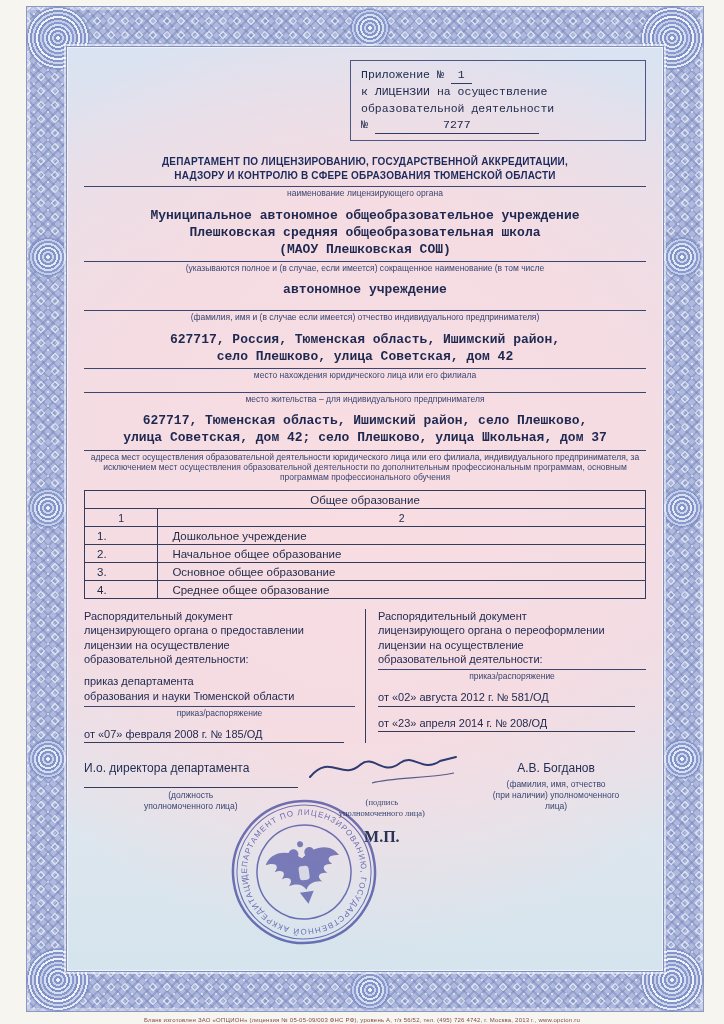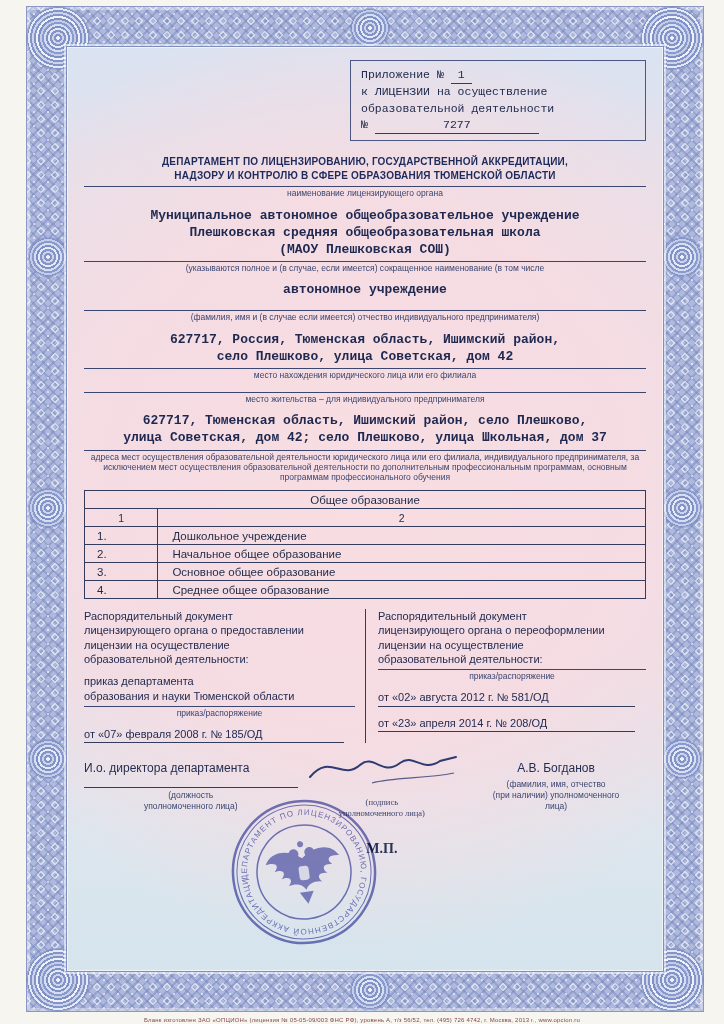--- a/index.html
+++ b/index.html
@@ -72,21 +72,21 @@
   
   .sig-row{display:flex;margin-top:18px;align-items:flex-start;}
   .sig-col{box-sizing:border-box;}
   .sig-col.pos{width:38%;}
   .sig-col.mid{width:30%;text-align:center;position:relative;font-family:Liberation Serif, serif;}
   .sig-col.name{width:32%;text-align:center;}
   .sig-line{font-size:12px;border-bottom:1px solid #333c5c;padding-bottom:12px;}
   .sig-caption{font-size:8.5px;line-height:1.25;text-align:center;color:#3a4570;margin-top:2px;}
   .sig-name{font-size:12px;padding-bottom:2px;}
   .signature-svg{margin-top:-14px;}
-  .mp{margin-top:22px;font-size:14px;font-weight:bold;color:#2a3356;}
+  .mp{margin-top:9px;font-size:16px;font-weight:bold;color:#2a3356;}
 
   
   .stamp{position:absolute;left:228px;top:796px;width:152px;height:152px;opacity:.82;
     mix-blend-mode:multiply;transform:rotate(-8deg);pointer-events:none;}
 
   .microprint{position:absolute;left:0;right:0;bottom:1px;text-align:center;
     font-size:6px;color:#84494b;letter-spacing:.2px;}
 </style>
 </head>
 <body>

